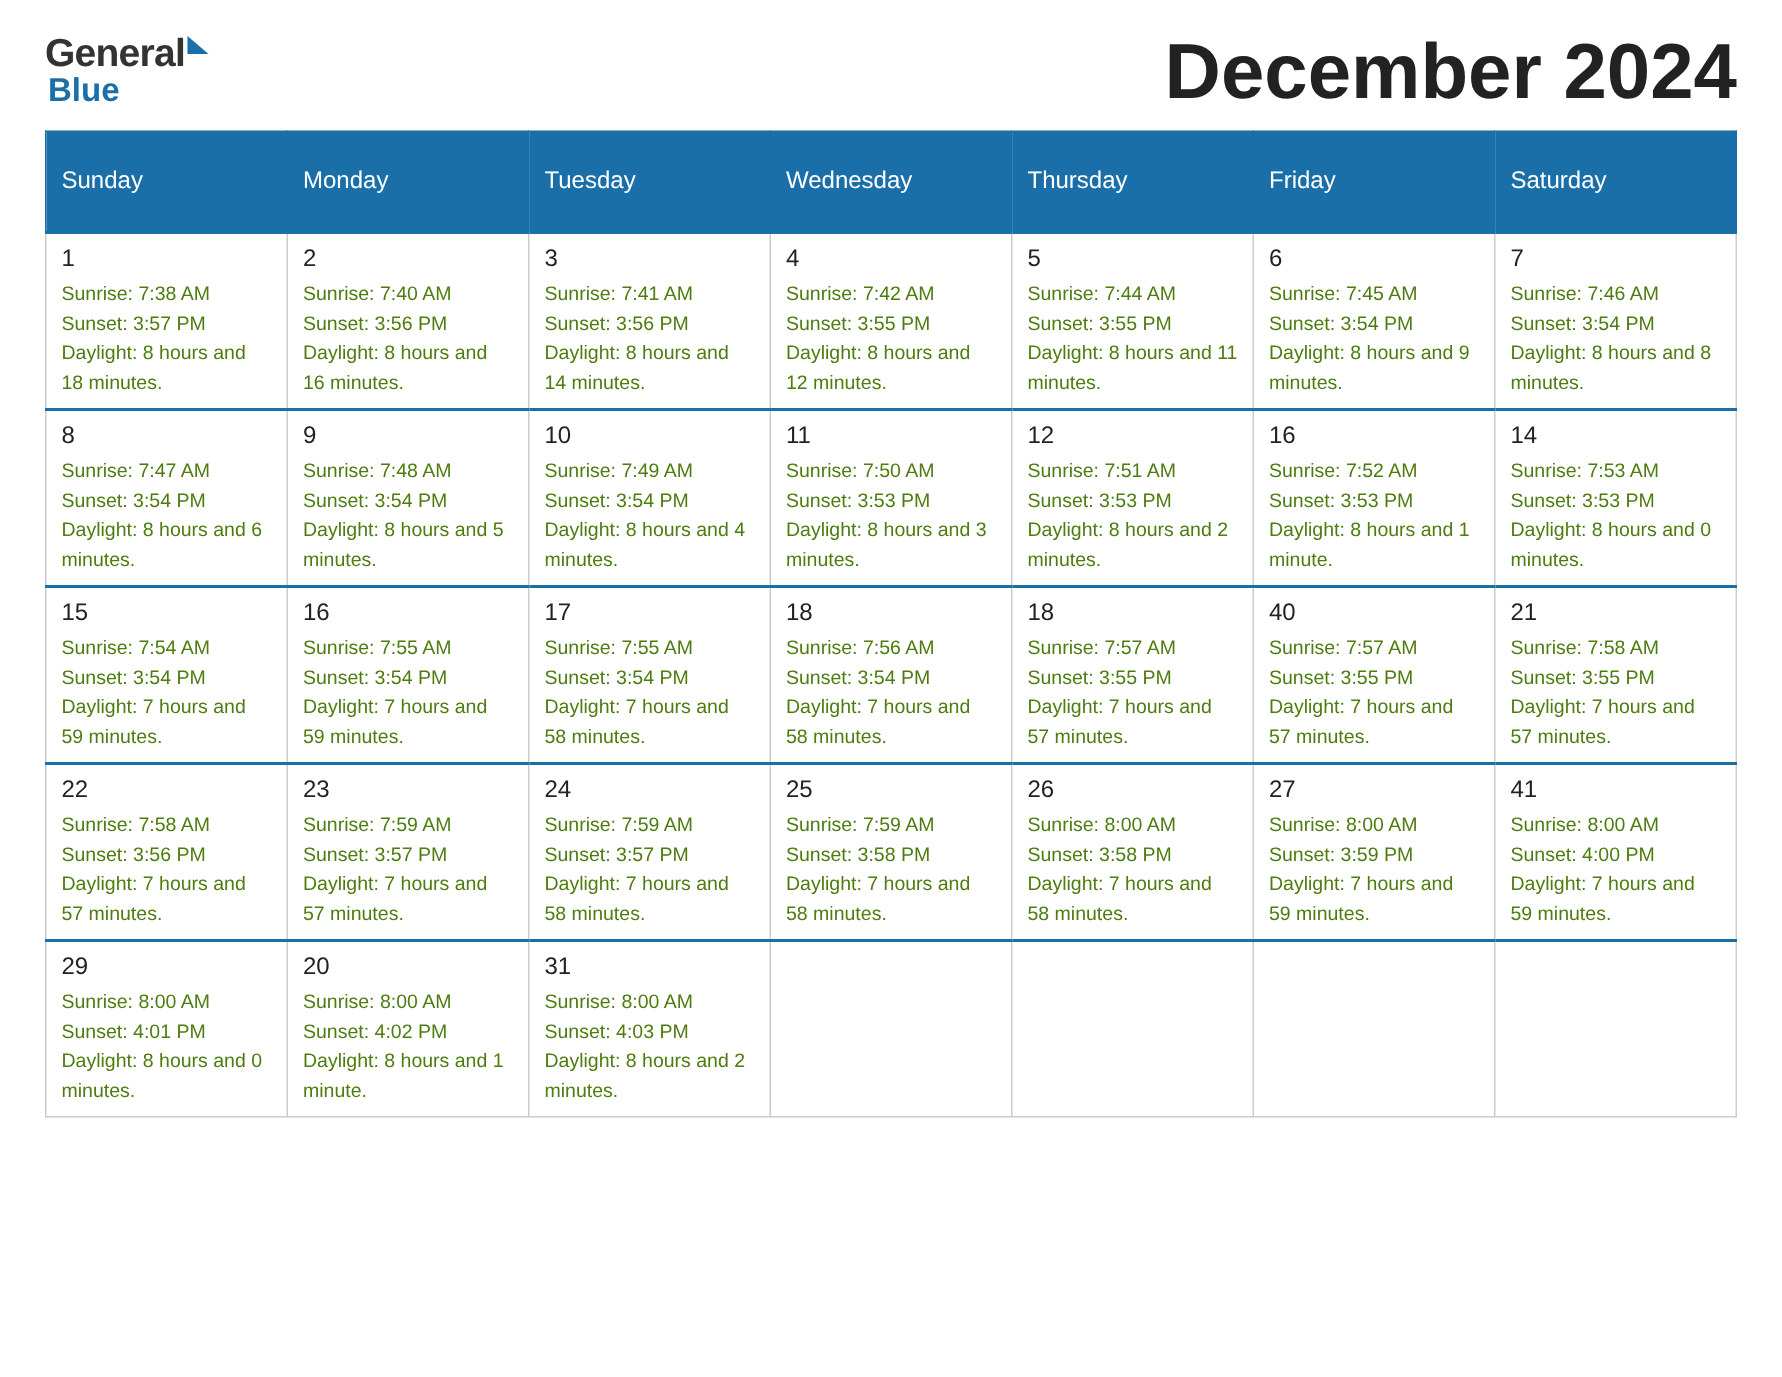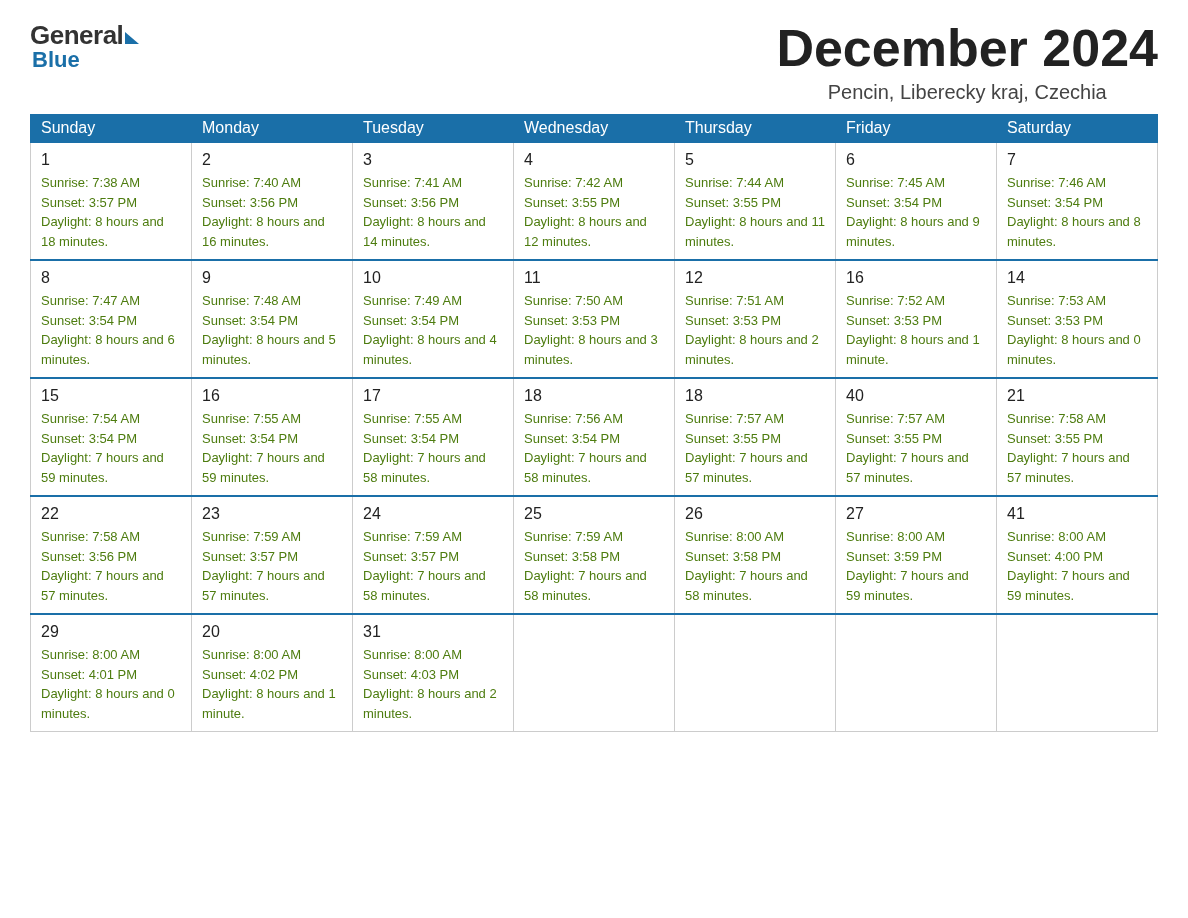--- a/index.html
+++ b/index.html
@@ -16,21 +16,20 @@
       align-items: flex-start;
       margin-bottom: 10px;
     }
     .logo {
       display: flex;
       flex-direction: column;
       align-items: flex-start;
     }
     .logo-top {
       display: flex;
-      align-items: center;
     }
     .logo-general {
       font-size: 26px;
       font-weight: bold;
       color: #333;
       letter-spacing: -0.5px;
     }
     .logo-arrow {
       width: 0;
       height: 0;
@@ -62,21 +61,21 @@
       margin-top: 4px;
     }
     .calendar {
       width: 100%;
       border-collapse: collapse;
       margin-top: 10px;
     }
     .calendar th {
       background-color: #1a6fa8;
       color: #fff;
-      padding: 4px 10px;
+      padding: 24px 10px;
       font-size: 16px;
       font-weight: normal;
       text-align: left;
       border: 1px solid #1a6fa8;
     }
     .calendar td {
       vertical-align: top;
       padding: 8px 10px;
       border: 1px solid #ccc;
       width: calc(100% / 7);
@@ -112,21 +111,20 @@
 <div class="header">
   <div class="logo">
     <div class="logo-top">
       <span class="logo-general">General</span>
       <div class="logo-arrow"></div>
     </div>
     <span class="logo-blue">Blue</span>
   </div>
   <div class="title-section">
     <div class="month-title">December 2024</div>
-    <div class="location">Pencin, Liberecky kraj, Czechia</div>
   </div>
 </div>
 
 <table class="calendar">
   <thead>
     <tr>
     <th>Sunday</th>
         <th>Monday</th>
         <th>Tuesday</th>
         <th>Wednesday</th>

